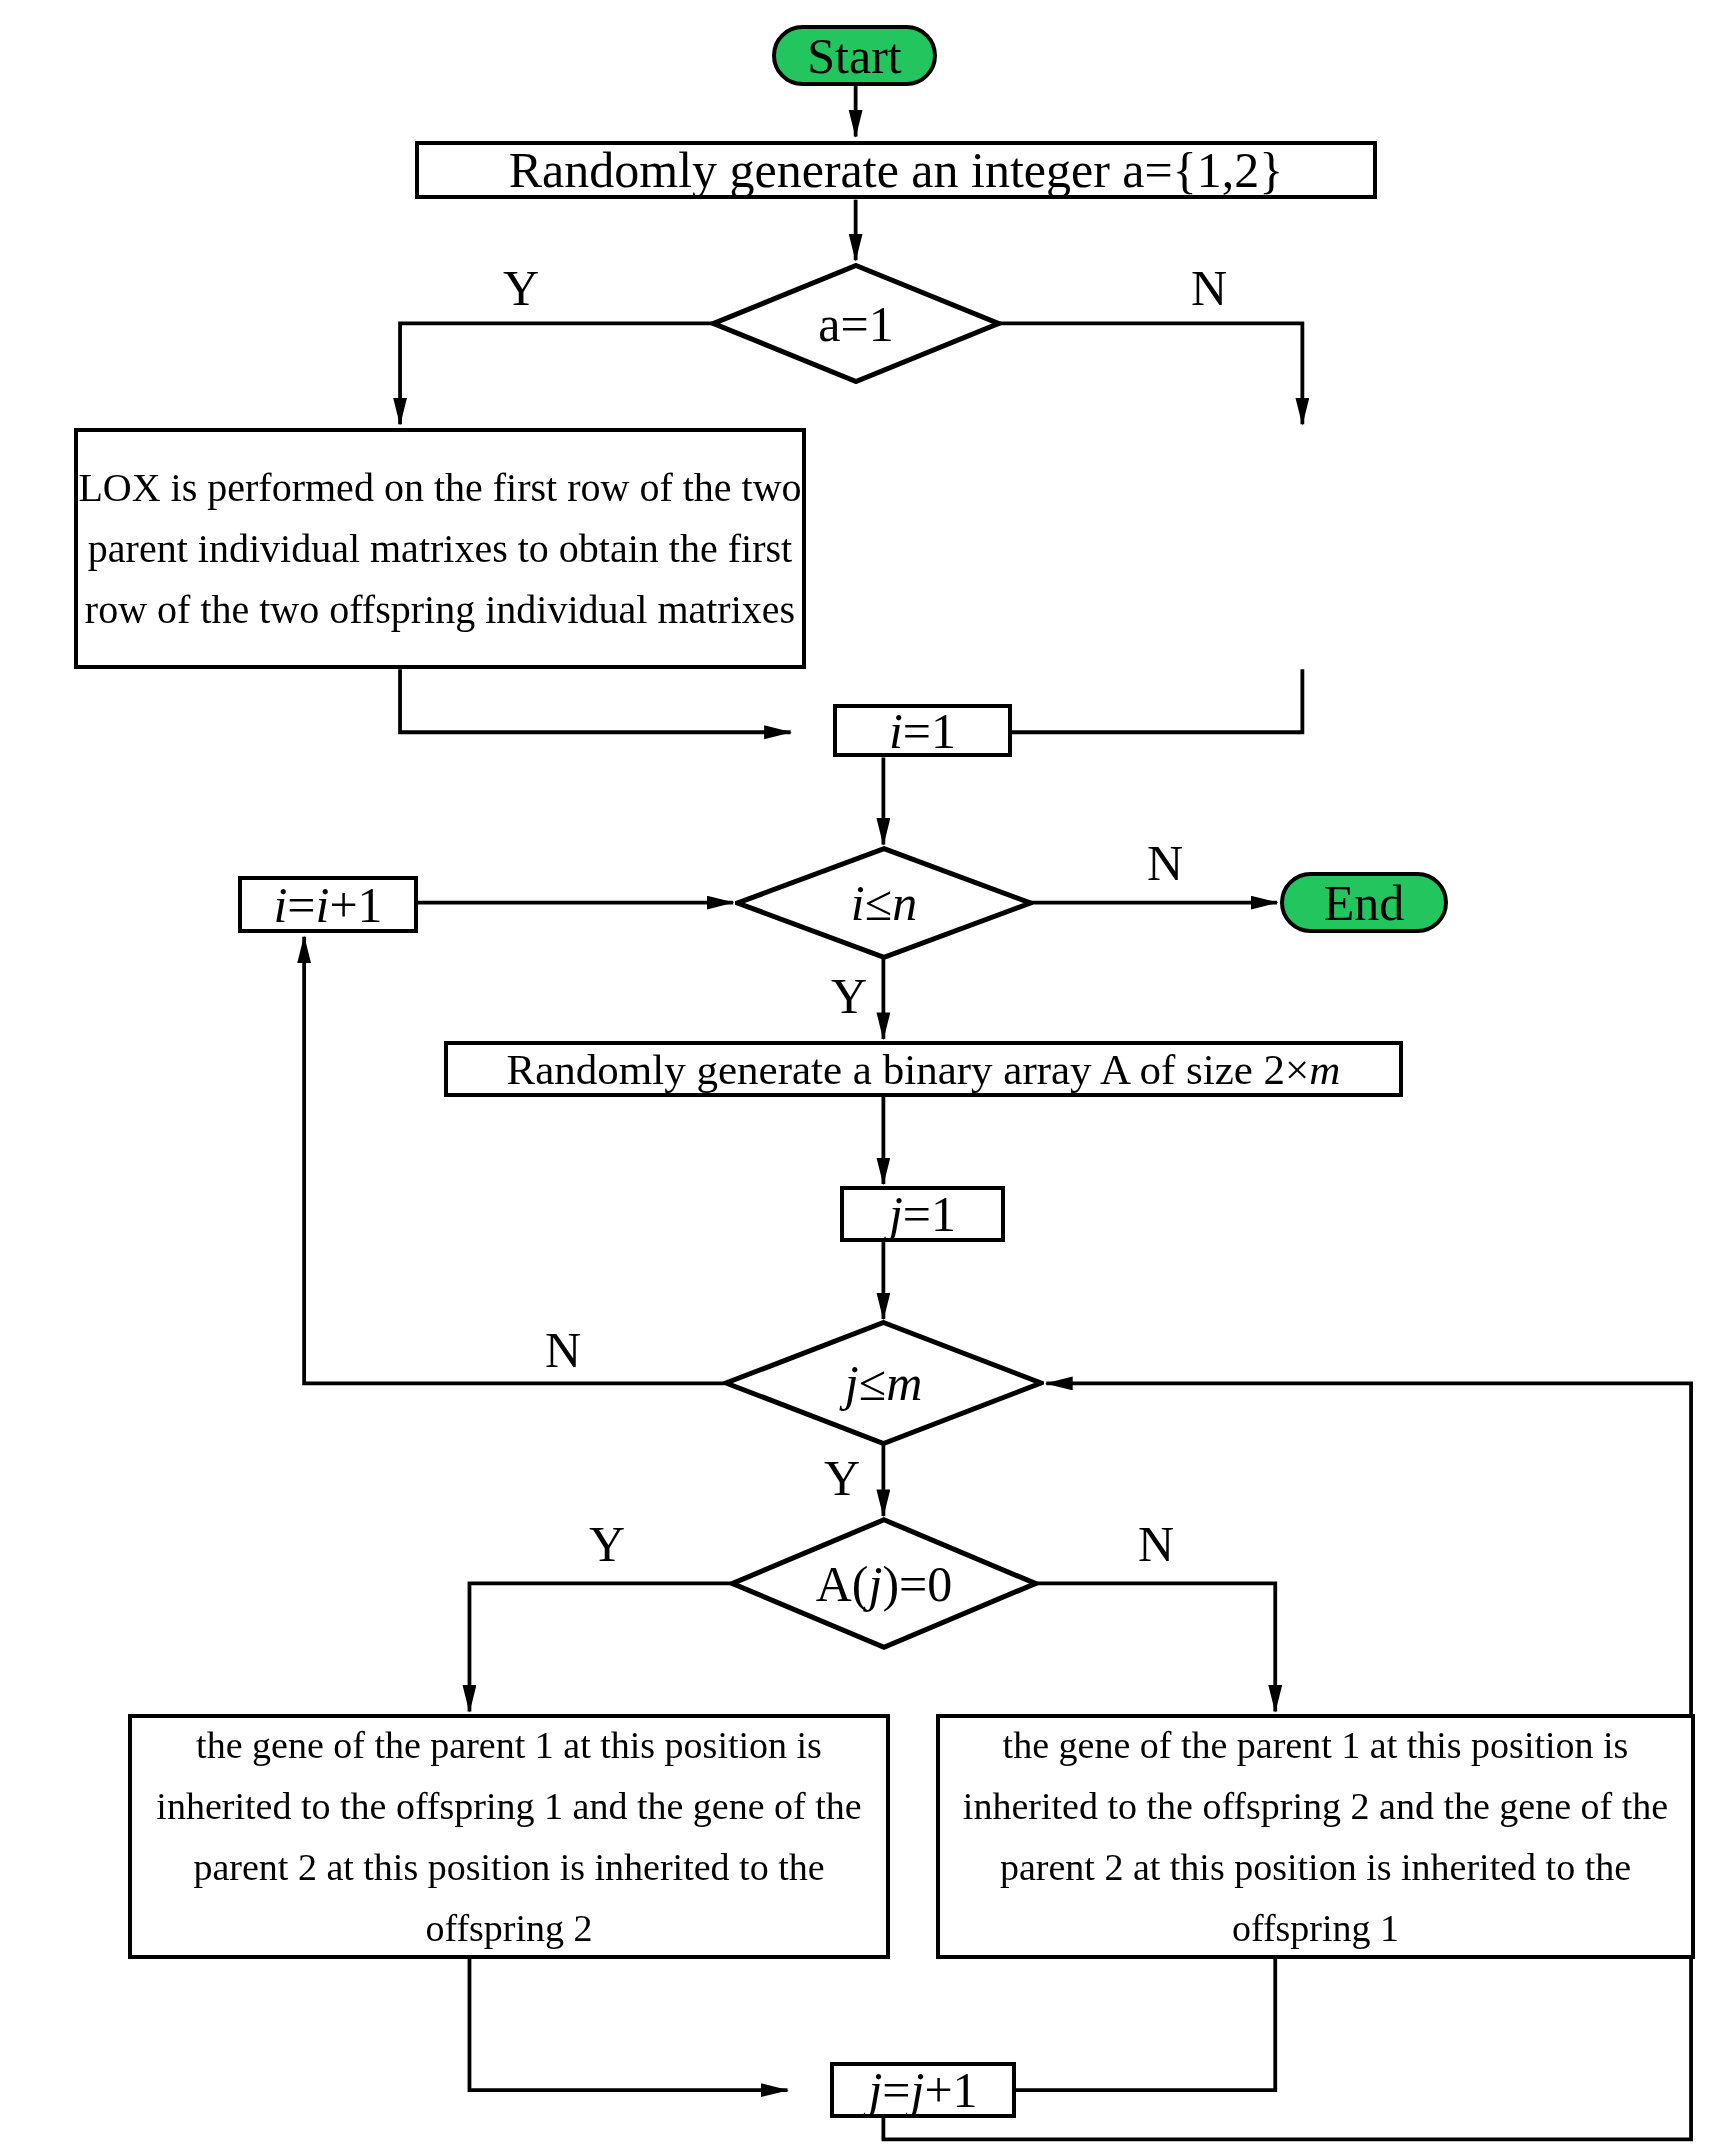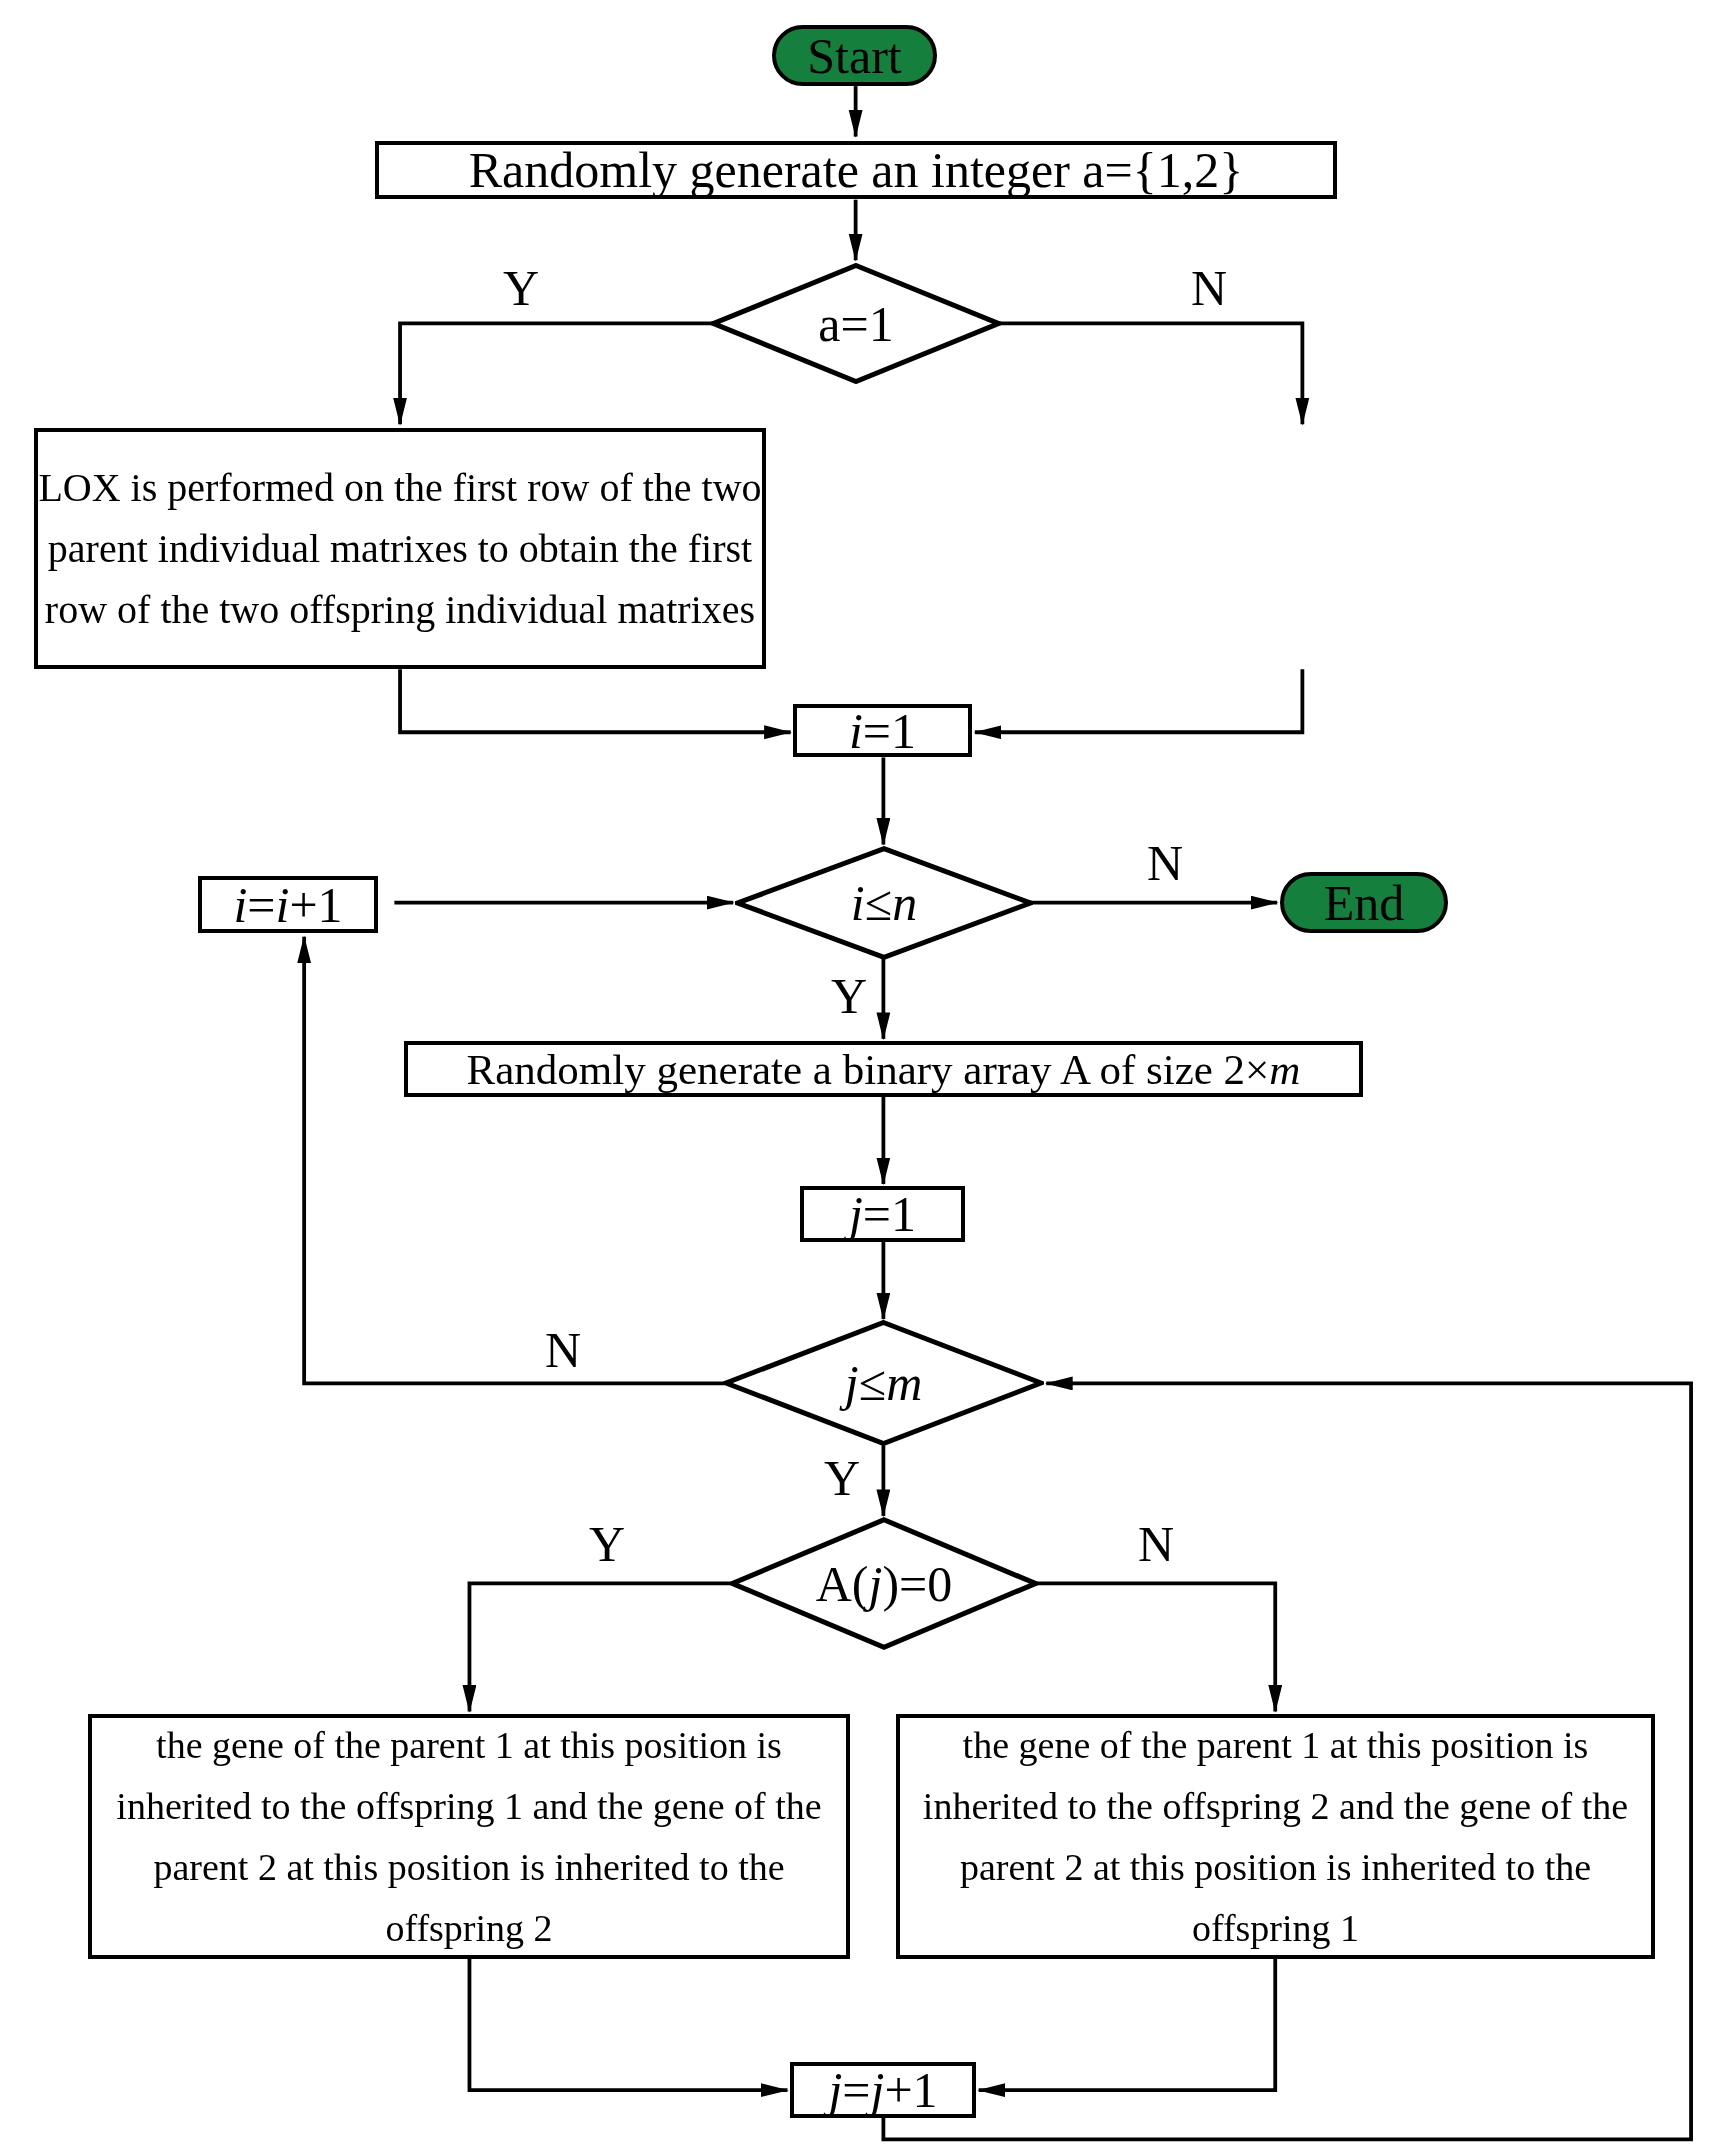--- a/index.html
+++ b/index.html
@@ -6,22 +6,22 @@
   .canvas{
     position:relative;width:1710px;height:2151px;background:#ffffff;
     font-family:"Liberation Serif","DejaVu Serif",serif;color:#000;overflow:hidden;
   }
   .edges{position:absolute;left:0;top:0;width:1710px;height:2151px;}
   .edges polyline{fill:none;stroke:#000;stroke-width:6;stroke-linejoin:miter;}
   .node{
     position:absolute;box-sizing:border-box;display:flex;
     align-items:center;justify-content:center;text-align:center;
   }
-  .box{border:4.4px solid #000;background:#ffffff;}
-  .oval{border:4.4px solid #000;border-radius:33px;background:#15803d;}
+  .box{border:4.4px solid #000;background:#ffffff;margin-left:40px;}
+  .oval{border:4.4px solid #000;border-radius:33px;background:#22c55e;}
   .diamond{background:transparent;}
   .diamond>svg{position:absolute;left:0;top:0;width:100%;height:100%;}
   .diamond polygon{fill:#ffffff;stroke:#000;stroke-width:8;}
   .dlabel{position:relative;}
   .para{line-height:61px;padding:0 0;}
   .f80{font-size:50px;}
   .f68{font-size:43px;}
   .f64{font-size:40px;line-height:61px;}
   .f60{font-size:38px;line-height:61px;}
   .nowrap{white-space:nowrap;}

